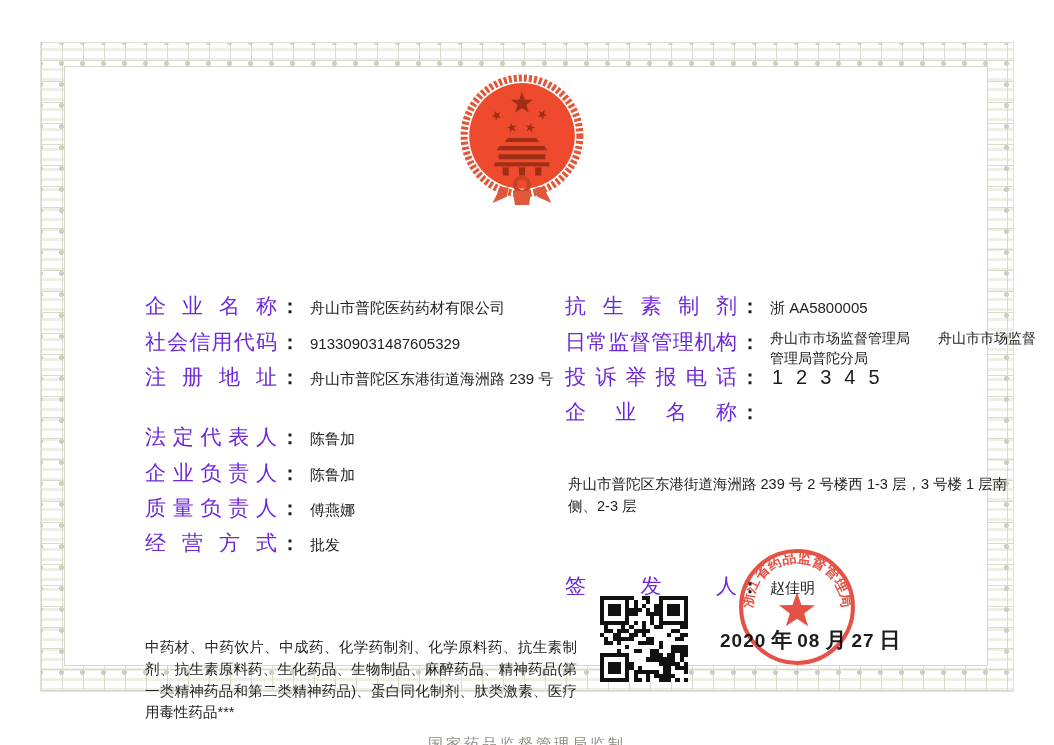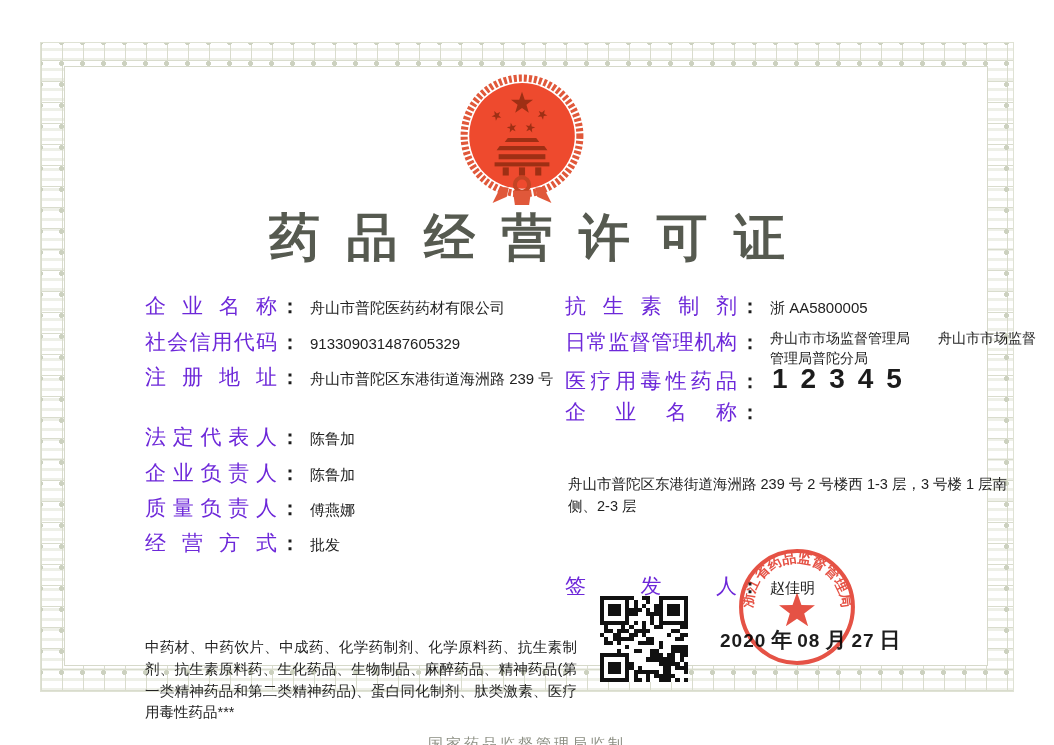--- a/index.html
+++ b/index.html
@@ -56,21 +56,21 @@
   .val{font-size:15px;color:#222;vertical-align:baseline;padding-left:8px;}
   .val-wrap{
     display:inline-block;white-space:normal;vertical-align:top;
     width:272px;font-size:14px;line-height:1.45;padding-left:8px;
   }
   .para{
     position:absolute;font-size:14.5px;line-height:1.5;color:#222;
     text-align:justify;
     margin-top:48px;
   }
-  .phone{font-size:28px;font-weight:bold;letter-spacing:13px;padding-left:10px;}
+  .phone{font-size:20px;font-weight:normal;letter-spacing:13px;padding-left:10px;}
   .dnum{font-weight:bold;font-size:19px;letter-spacing:1px;}
   .dcjk{font-weight:bold;font-size:21px;padding:0 5px;}
   .validity .dnum{font-size:20px;}
 
   
   .qr{
     position:absolute;left:600px;top:596px;width:88px;height:86px;
     display:grid;grid-template-columns:repeat(21,1fr);grid-template-rows:repeat(21,1fr);
     background:#fff;
   }
@@ -104,21 +104,20 @@
     <rect x="38" y="88" width="54" height="4" fill="#9e2f14"></rect>
     <rect x="46" y="93" width="6" height="8" fill="#9e2f14"></rect>
     <rect x="62" y="93" width="6" height="8" fill="#9e2f14"></rect>
     <rect x="78" y="93" width="6" height="8" fill="#9e2f14"></rect>
     <circle cx="65" cy="110" r="7" fill="none" stroke="#c44424" stroke-width="4"></circle>
     <path d="M44 112 L36 128 L50 122 L52 113 Z" fill="#e0583a"></path>
     <path d="M86 112 L94 128 L80 122 L78 113 Z" fill="#e0583a"></path>
     <path d="M56 116 L58 130 L72 130 L74 116 Z" fill="#e0583a"></path>
   </svg>
 
-  <div class="title">药品经营许可证</div>
 
   <div class="row" style="left:145px;top:292px;">
     <span class="lbl lbl-l">企业名称</span><span class="colon">：</span><span class="val">舟山市普陀医药药材有限公司</span>
   </div>
   <div class="row" style="left:145px;top:328px;">
     <span class="lbl lbl-l">社会信用代码</span><span class="colon">：</span><span class="val">913309031487605329</span>
   </div>
   <div class="row" style="left:145px;top:363px;">
     <span class="lbl lbl-l">注册地址</span><span class="colon">：</span><span class="val">舟山市普陀区东港街道海洲路 239 号</span>
   </div>
@@ -137,21 +136,21 @@
   <div class="para" style="left:145px;top:589px;width:432px;">中药材、中药饮片、中成药、化学药制剂、化学原料药、抗生素制剂、抗生素原料药、生化药品、生物制品、麻醉药品、精神药品(第一类精神药品和第二类精神药品)、蛋白同化制剂、肽类激素、医疗用毒性药品***</div>
 
 
   <div class="row" style="left:565px;top:292px;">
     <span class="lbl lbl-r">抗生素制剂</span><span class="colon">：</span><span class="val">浙 AA5800005</span>
   </div>
   <div class="row" style="left:565px;top:328px;">
     <span class="lbl lbl-r">日常监督管理机构</span><span class="colon">：</span><span class="val-wrap">舟山市市场监督管理局　　舟山市市场监督管理局普陀分局</span>
   </div>
   <div class="row" style="left:565px;top:363px;">
-    <span class="lbl lbl-r">医疗用毒性药品</span><span class="colon">：</span><span class="phone">12345</span>
+    <span class="lbl lbl-r">投诉举报电话</span><span class="colon">：</span><span class="phone">12345</span>
   </div>
   <div class="row" style="left:565px;top:398px;">
     <span class="lbl lbl-r">企业名称</span><span class="colon">：</span>
   </div>
   <div class="para" style="left:568px;top:426px;width:442px;text-align:left;">舟山市普陀区东港街道海洲路 239 号 2 号楼西 1-3 层，3 号楼 1 层南侧、2-3 层</div>
 
   <div class="row" style="left:565px;top:572px;">
     <span class="lbl lbl-r">签发人</span><span class="colon">：</span><span class="val">赵佳明</span>
   </div>
 

